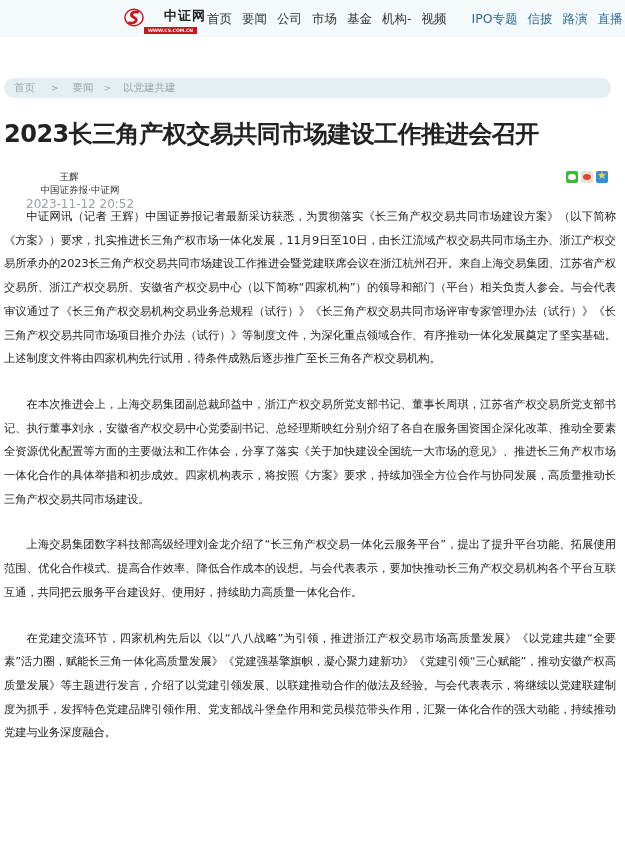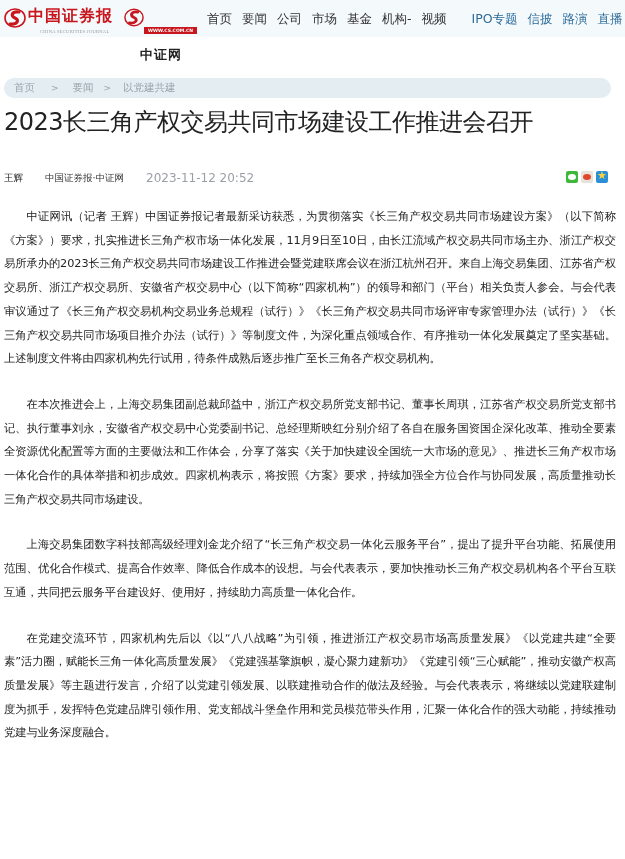--- a/index.html
+++ b/index.html
@@ -7,66 +7,58 @@
   body { font-family: "DejaVu Sans", "Liberation Sans", sans-serif; color: #222; position: relative; }
 
   
   .header { position: absolute; left: 0; top: 0; width: 625px; height: 37px; background: #f4f9fc; }
   .logo-cs { position: absolute; left: 4px; top: 5px; width: 114px; height: 30px; }
   .logo-cs .swirl { position: absolute; left: 0; top: 3px; width: 22px; height: 20px; }
   .logo-cs .name { position: absolute; left: 24px; top: 1px; font-family: "DejaVu Serif", "Liberation Serif", serif; font-weight: bold; font-size: 16px; color: #c8161d; letter-spacing: 1px; white-space: nowrap; }
   .logo-cs .sub { position: absolute; left: 36px; top: 24px; font-family: "Liberation Serif", serif; font-size: 4.5px; color: #999; letter-spacing: 0.3px; white-space: nowrap; }
   .logo-cn { position: absolute; left: 124px; top: 5px; width: 74px; height: 30px; }
   .logo-cn .swirl { position: absolute; left: 0; top: 3px; width: 20px; height: 19px; }
-  .logo-cn .name { position: absolute; left: 16px; top: 2px; font-family: "DejaVu Serif", "Liberation Serif", serif; font-weight: bold; font-size: 13px; color: #222; white-space: nowrap; letter-spacing: 1px; margin-top: 39px; }
+  .logo-cn .name { position: absolute; left: 40px; top: 2px; font-family: "DejaVu Serif", "Liberation Serif", serif; font-weight: bold; font-size: 13px; color: #222; white-space: nowrap; letter-spacing: 1px; }
   .logo-cn .url { position: absolute; left: 20px; top: 22px; width: 53px; height: 7px; background: #c8161d; color: #fff; font-size: 4.5px; line-height: 7px; text-align: center; font-weight: bold; white-space: nowrap; overflow: hidden; }
 
   .nav { position: absolute; left: 207px; top: 10px; height: 18px; display: flex; align-items: center; white-space: nowrap; }
   .nav a { font-size: 12.5px; color: #333; text-decoration: none; margin-right: 10px; line-height: 18px; }
   .nav a.blue { color: #2b6a9a; }
   .nav .gap { width: 15px; }
 
   
   .breadcrumb { position: absolute; left: 4px; top: 78px; width: 607px; height: 20px; background: #e3edf2; border-radius: 10px; display: flex; align-items: center; padding-left: 10px; font-size: 10.5px; color: #9aa5ab; white-space: nowrap; }
   .breadcrumb .sep { margin: 0 14px 0 16px; font-size: 9px; }
   .breadcrumb .sep2 { margin: 0 12px 0 10px; font-size: 9px; }
 
   
-  .title { position: absolute; left: 4px; top: 106px; font-size: 24px; color: #222; letter-spacing: -0.5px; white-space: nowrap; font-weight: normal; }
+  .title { position: absolute; left: 4px; top: 118px; font-size: 24px; color: #222; letter-spacing: -0.5px; white-space: nowrap; font-weight: bold; }
 
   
-  .meta { position: absolute; left: 4px; top: 171px; font-size: 9.5px; white-space: nowrap; display: flex; align-items: center; }
+  .meta { position: absolute; left: 4px; top: 171px; font-size: 9.5px; white-space: nowrap; display: flex; align-items: center; flex-direction: column; }
   .meta .author { color: #222; }
   .meta .source { color: #333; margin-left: 22px; }
   .meta .time { color: #9a9fa5; margin-left: 22px; font-size: 12px; }
   .share { position: absolute; left: 566px; top: 171px; display: flex; gap: 3px; }
   .share span { display: block; width: 12px; height: 12px; border-radius: 2px; }
   .share .wechat { background: #3fb83a; }
   .share .weibo { background: #e8e2da; position: relative; }
   .share .weibo::after { content: ""; position: absolute; left: 2px; top: 3px; width: 8px; height: 6px; border-radius: 50%; background: #e0482d; }
   .share .qzone { background: #2b8fd8; position: relative; }
   .share .qzone::after { content: "★"; position: absolute; left: 1px; top: -2px; font-size: 11px; color: #f5d33c; }
   .share .wechat::after { content: ""; display: block; margin: 3px 0 0 2px; width: 8px; height: 6px; border-radius: 50%; background: #fff; }
 
   
   .article { position: absolute; left: 4px; top: 205px; width: 612px; }
   .article p { font-size: 11.3px; line-height: 23.7px; color: #222; text-indent: 2em; text-align: justify; margin-bottom: 22px; letter-spacing: -0.1px; }
 </style>
 </head>
 <body>
 
 <div class="header">
-  <div class="logo-cs">
-    <svg class="swirl" viewBox="0 0 22 20">
-      <ellipse cx="11" cy="10" rx="10" ry="9" fill="none" stroke="#c8161d" stroke-width="1.6"></ellipse>
-      <path d="M15 4 C8 3 6 8 11 10 C16 12 13 17 6 16" fill="none" stroke="#c8161d" stroke-width="3.2" stroke-linecap="round"></path>
-    </svg>
-    <span class="name">中国证券报</span>
-    <span class="sub">CHINA SECURITIES JOURNAL</span>
-  </div>
   <div class="logo-cn">
     <svg class="swirl" viewBox="0 0 22 20">
       <ellipse cx="11" cy="10" rx="10" ry="9" fill="none" stroke="#c8161d" stroke-width="1.6"></ellipse>
       <path d="M15 4 C8 3 6 8 11 10 C16 12 13 17 6 16" fill="none" stroke="#c8161d" stroke-width="3.2" stroke-linecap="round"></path>
     </svg>
     <span class="name">中证网</span>
     <span class="url">WWW.CS.COM.CN</span>
   </div>
 
   <nav class="nav">

